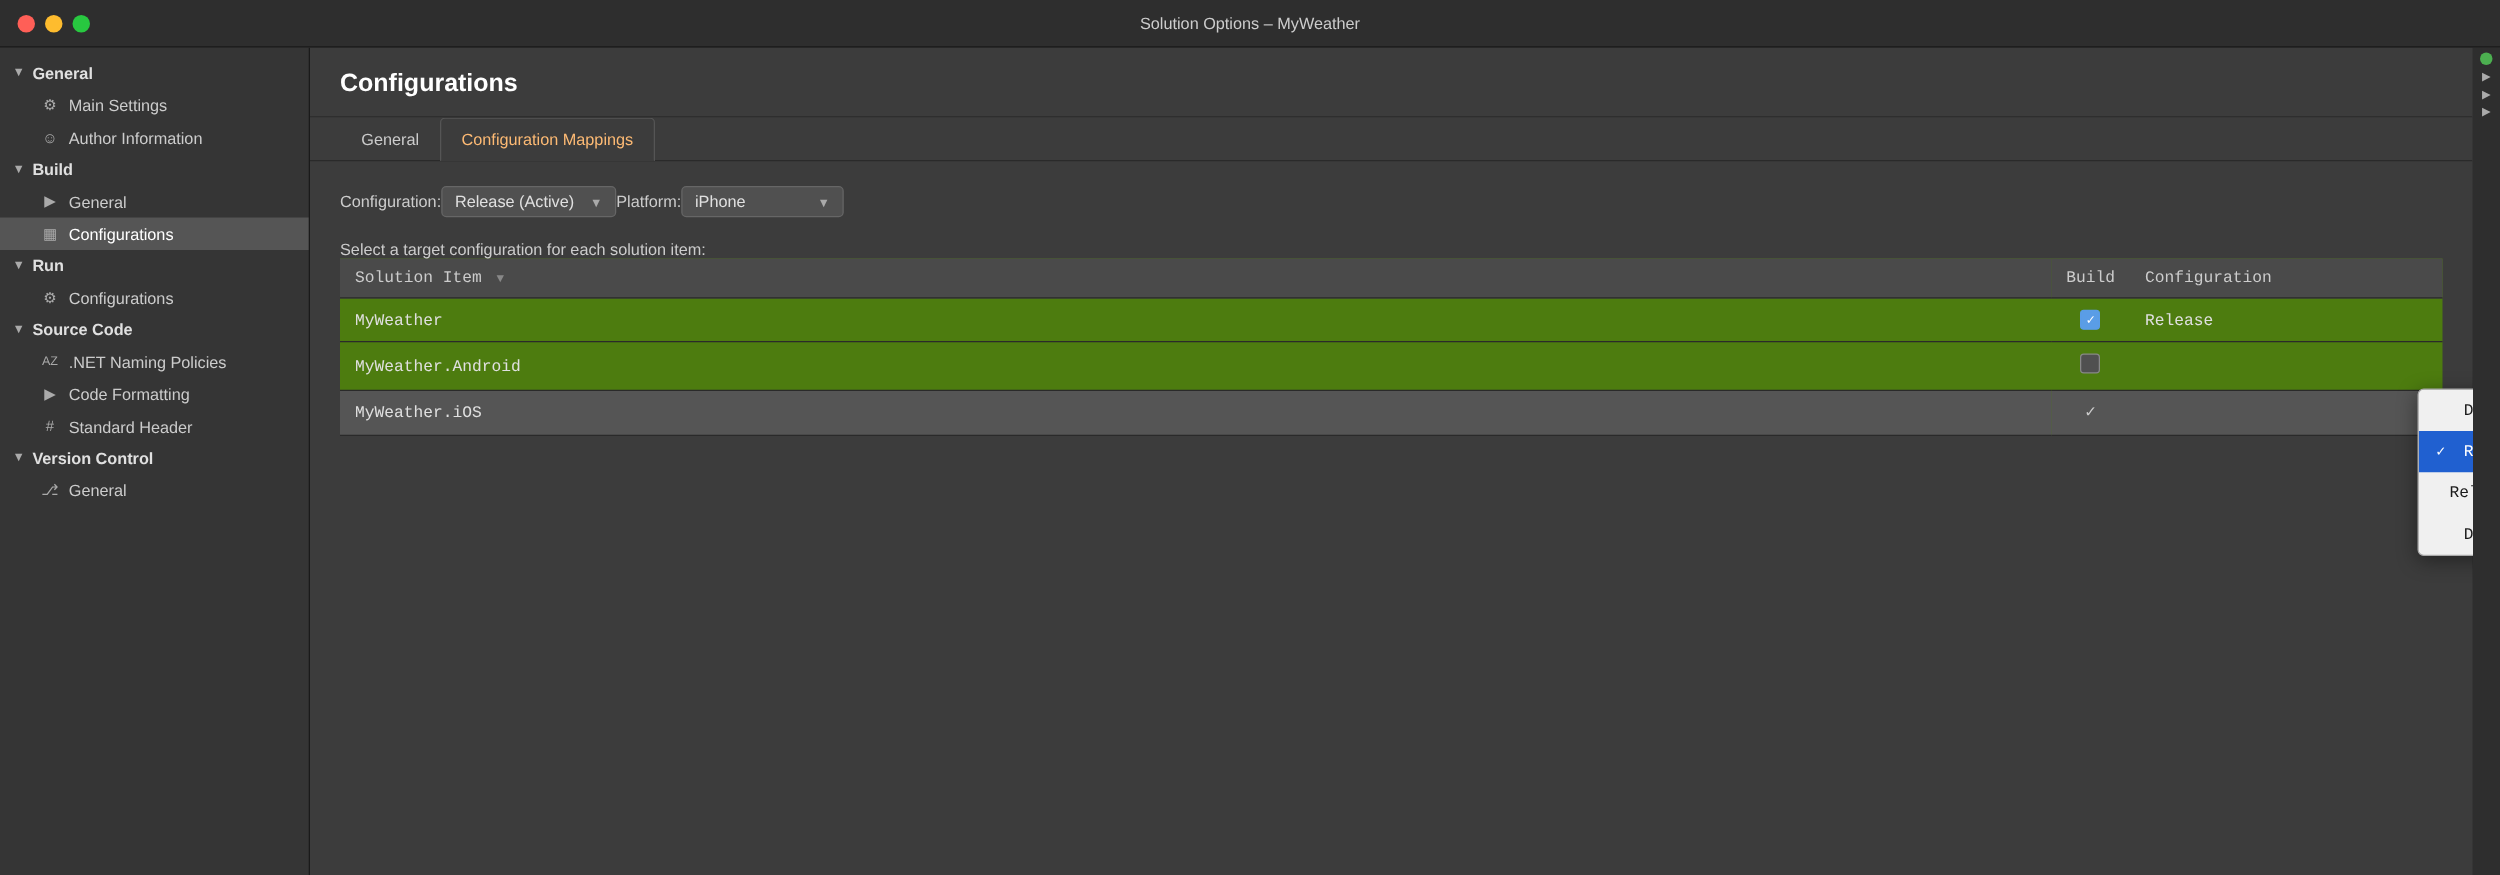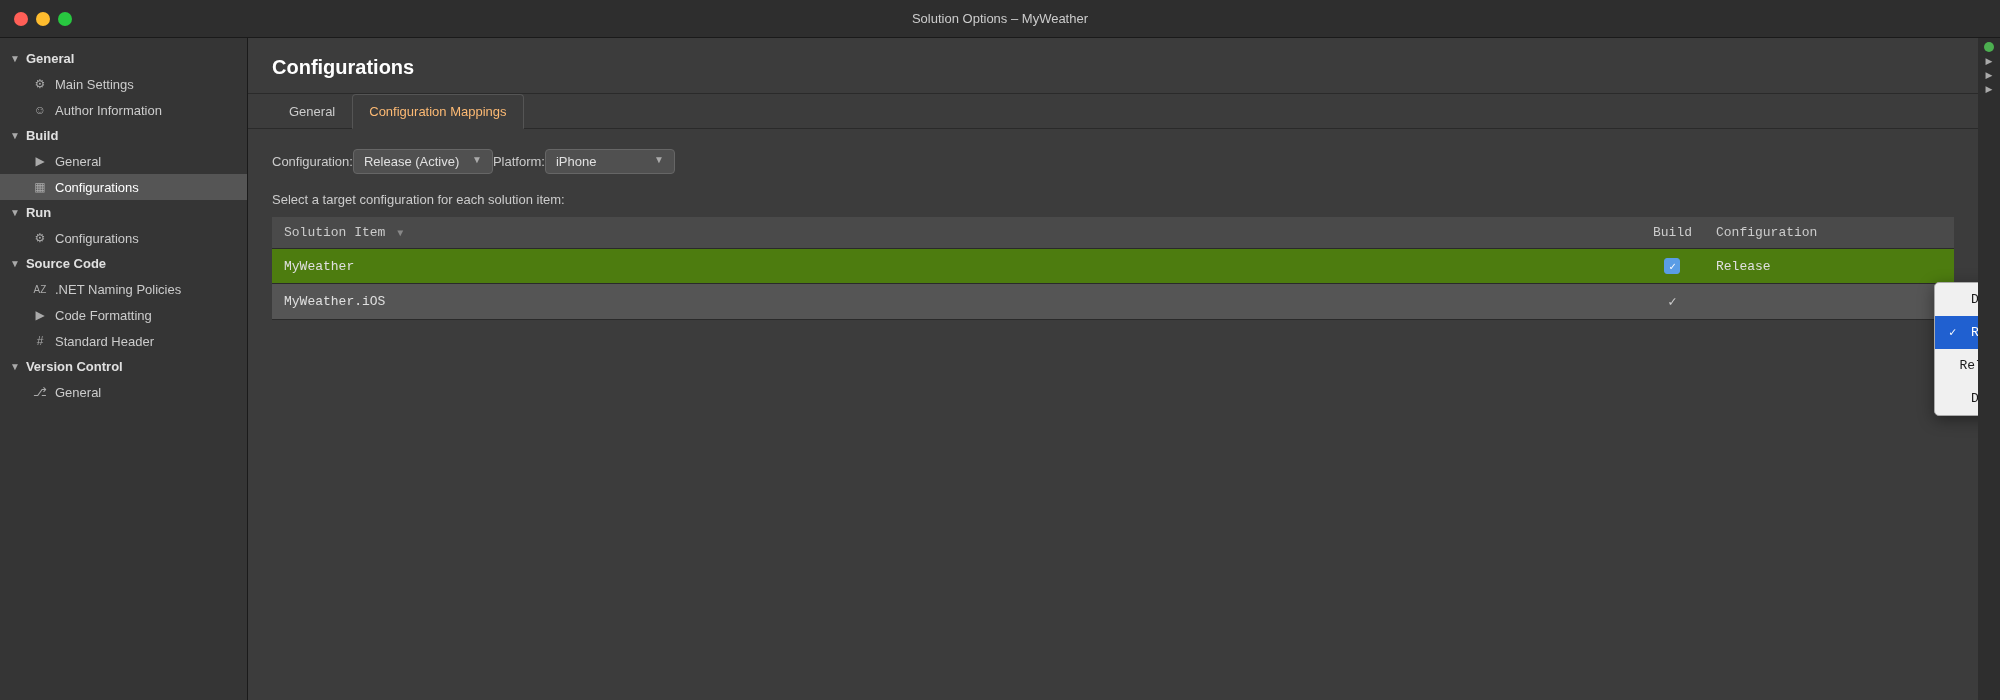--- a/index.html
+++ b/index.html
@@ -169,38 +169,37 @@
     }
     .dropdown-btn {
       background: #505050;
       border: 1px solid #666666;
       color: #e0e0e0;
       padding: 4px 10px;
       border-radius: 4px;
       font-size: 13px;
       cursor: pointer;
       display: flex;
-      align-items: flex-start;
+      align-items: flex-end;
       gap: 6px;
       min-width: 140px;
     }
     .dropdown-btn .arrow {
       margin-left: auto;
       font-size: 10px;
       color: #aaa;
     }
     .platform-dropdown {
       min-width: 130px;
     }
 
     
     .description-text {
       font-size: 13px;
       color: #cccccc;
-      margin-bottom: 10px;
     }
 
     .config-table {
       width: 100%;
       border-collapse: collapse;
       background: #4d7c0f;
       font-family: Liberation Mono, monospace;
     }
     .config-table thead tr {
       background: #4a4a4a;
@@ -461,20 +460,31 @@
               <span>MyWeather</span>
             </td>
             <td class="build-col">
               <div class="checkbox-cell checked"></div>
             </td>
             <td class="config-col">
               <span class="release-text">Release</span>
             </td>
           </tr>
 
+          <tr class="table-row">
+            <td>
+              <span>MyWeather.Android</span>
+            </td>
+            <td class="build-col">
+              <div class="checkbox-cell"></div>
+            </td>
+            <td class="config-col">
+              <span class="release-text"></span>
+            </td>
+          </tr>
 
           <tr class="table-row highlighted">
             <td>
               <span>MyWeather.iOS</span>
             </td>
             <td class="build-col">
               <span style="color:#ccc; font-size:14px;">✓</span>
             </td>
             <td class="config-col dropdown-overlay">
 

